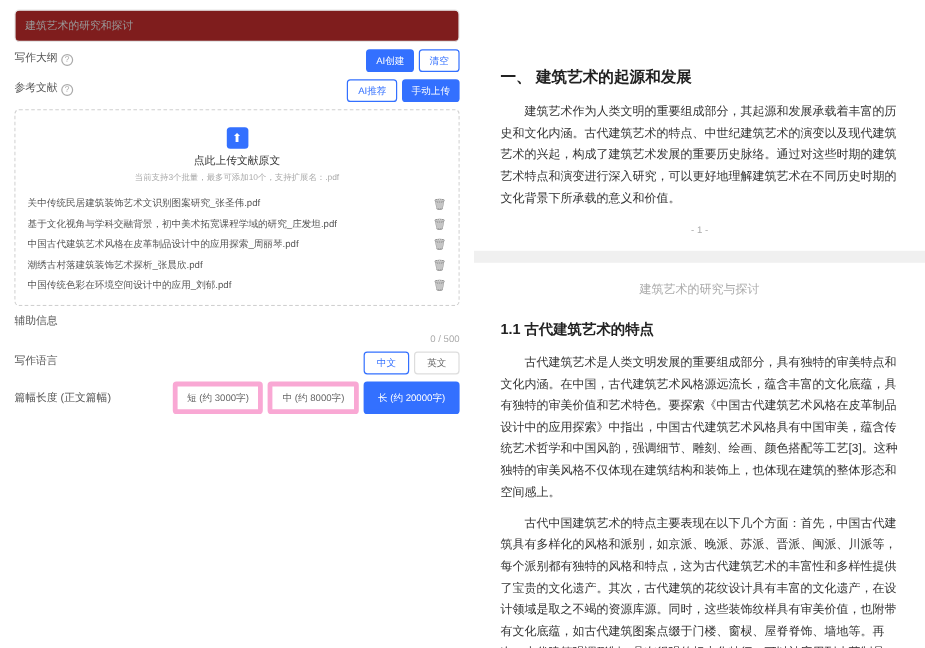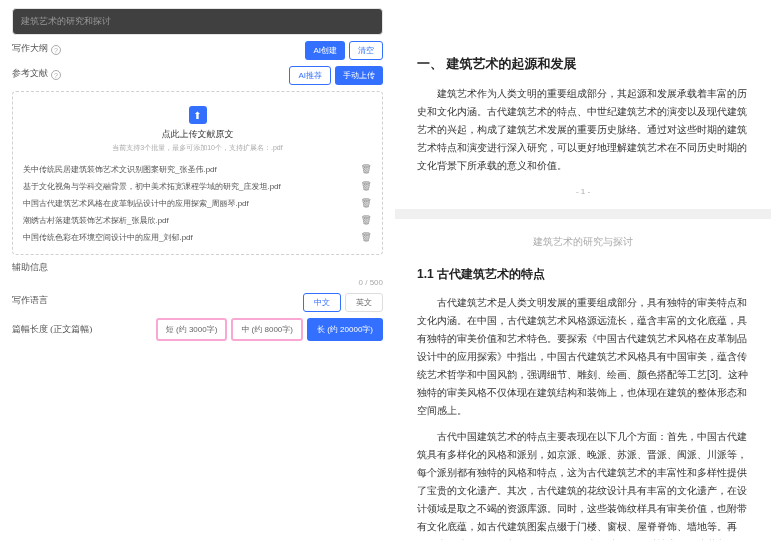--- a/index.html
+++ b/index.html
@@ -28,21 +28,21 @@
       color: #222;
       margin-top: 35px;
     }
     .input-box {
       border: 1px solid #e5e5e5;
       border-radius: 4px;
       padding: 6px 8px;
       font-size: 9px;
       color: #999;
       margin-bottom: 6px;
-      background: #404040;
+      background: #7f1d1d;
     }
     .counter {
       text-align: right;
       font-size: 8px;
       color: #aaa;
       margin-bottom: 6px;
     }
     .section-label {
       font-size: 9px;
       color: #555;
@@ -91,21 +91,21 @@
       margin: 0 auto 4px;
       display: flex; align-items: center; justify-content: center;
       color: #fff; font-size: 10px;
     }
     .upload-title { font-size: 9px; color: #333; margin-bottom: 2px; }
     .upload-hint { font-size: 7px; color: #aaa; margin-bottom: 8px; }
     .file-list { text-align: left; }
     .file-item {
       display: flex;
       justify-content: space-between;
-      align-items: flex-start;
+      align-items: center;
       padding: 3px 2px;
       font-size: 8px;
       color: #555;
     }
     .file-name { flex: 1; white-space: nowrap; overflow: hidden; text-overflow: ellipsis; }
     .trash-icon { font-size: 9px; color: #888; cursor: pointer; }
     .textarea-box {
       border: 1px solid #e5e5e5;
       border-radius: 4px;
       padding: 6px 8px;
@@ -131,29 +131,29 @@
     }
     .lang-btn.active { border-color: #3370ff; color: #3370ff; }
     .length-row {
       display: flex;
       align-items: center;
       gap: 4px;
     }
     .length-btn {
       font-size: 8px;
       padding: 4px 8px;
-      border: 2px solid #f9a8d4;
+      border: 4px solid #f9a8d4;
       border-radius: 3px;
       background: #fff;
       color: #666;
       cursor: pointer;
       white-space: nowrap;
     }
     .length-btn.active { background: #3370ff; color: #fff; border-color: #3370ff; }
-    .length-label { font-size: 9px; color: #555; margin-right: auto; display: flex; align-items: flex-end; gap: 3px; font-family: Liberation Serif, serif; }
+    .length-label { font-size: 9px; color: #555; margin-right: auto; display: flex; align-items: flex-end; gap: 3px; }
 
     
     .doc-h1 { font-size: 13px; font-weight: 700; margin-bottom: 10px; }
     .doc-p { font-size: 10px; line-height: 1.8; color: #333; text-indent: 2em; margin-bottom: 8px; }
     .page-num { text-align: center; font-size: 8px; color: #aaa; margin: 10px 0; }
     .page-break {
       height: 10px;
       background: #f0f0f0;
       margin: 0 -22px 14px -22px;
     }

